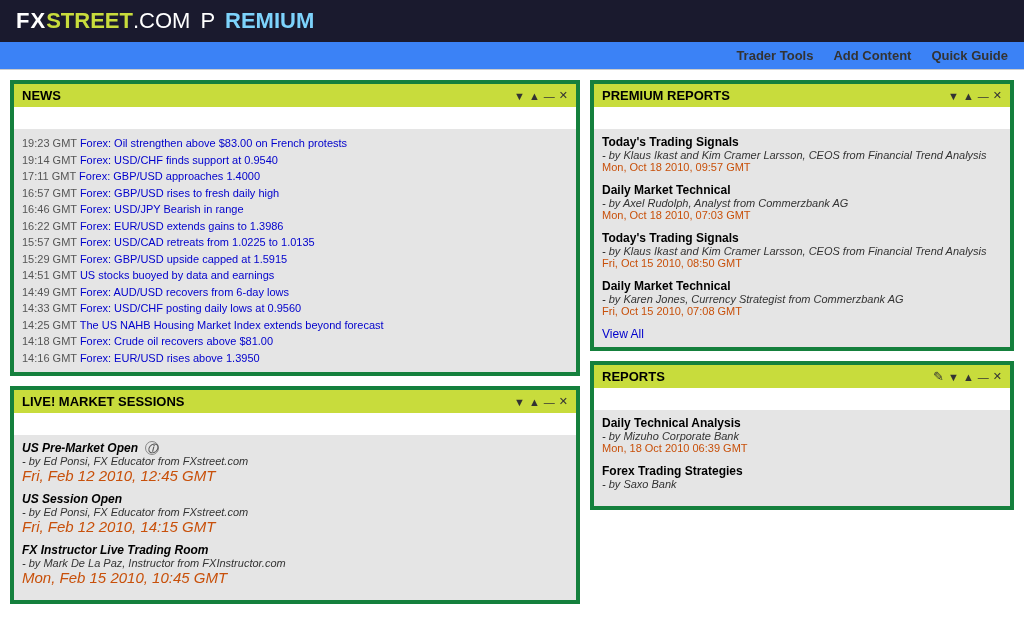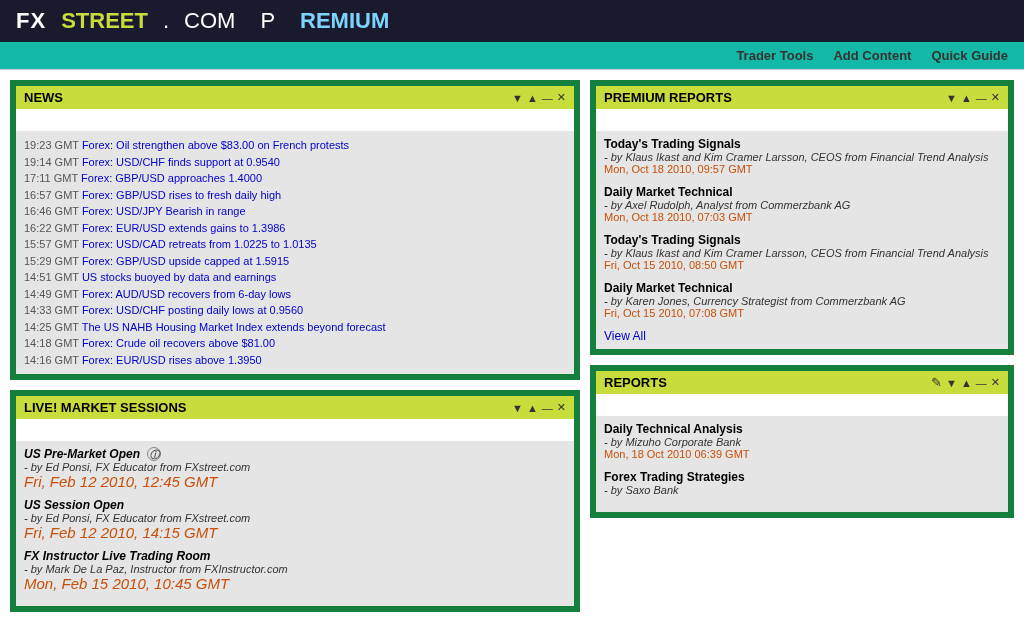--- a/index.html
+++ b/index.html
@@ -8,31 +8,31 @@
     
     .header {
       background: #1a1a2e;
       padding: 8px 16px;
       display: flex;
       align-items: center;
     }
     .logo {
       display: flex;
       align-items: baseline;
-      gap: 15px;
+      gap: 0;
     }
     .logo-fx { color: #fff; font-weight: bold; font-size: 22px; letter-spacing: 1px; }
     .logo-street { color: #c8dc3c; font-weight: bold; font-size: 22px; }
     .logo-dot { color: #fff; font-size: 22px; }
     .logo-com { color: #fff; font-size: 22px; }
     .logo-premium { color: #7dd3fc; font-size: 22px; font-weight: bold; margin-left: 10px; }
 
     
     .navbar {
-      background: #14b8a6;
+      background: #3b82f6;
       border-bottom: 1px solid #ccc;
       padding: 6px 16px;
       display: flex;
       justify-content: flex-end;
       gap: 20px;
     }
     .navbar a {
       color: #333;
       text-decoration: none;
       font-size: 13px;
@@ -47,21 +47,21 @@
       padding: 10px;
       gap: 10px;
     }
 
     
     .left-col { flex: 1; display: flex; flex-direction: column; gap: 10px; }
     
     .right-col { width: 424px; display: flex; flex-direction: column; gap: 10px; }
 
     
-    .widget { border: 6px solid #15803d; }
+    .widget { border: 4px solid #15803d; }
     .widget-header {
       background: #c8dc3c;
       padding: 4px 8px;
       display: flex;
       align-items: center;
       justify-content: space-between;
     }
     .widget-title {
       font-weight: bold;
       font-size: 13px;

